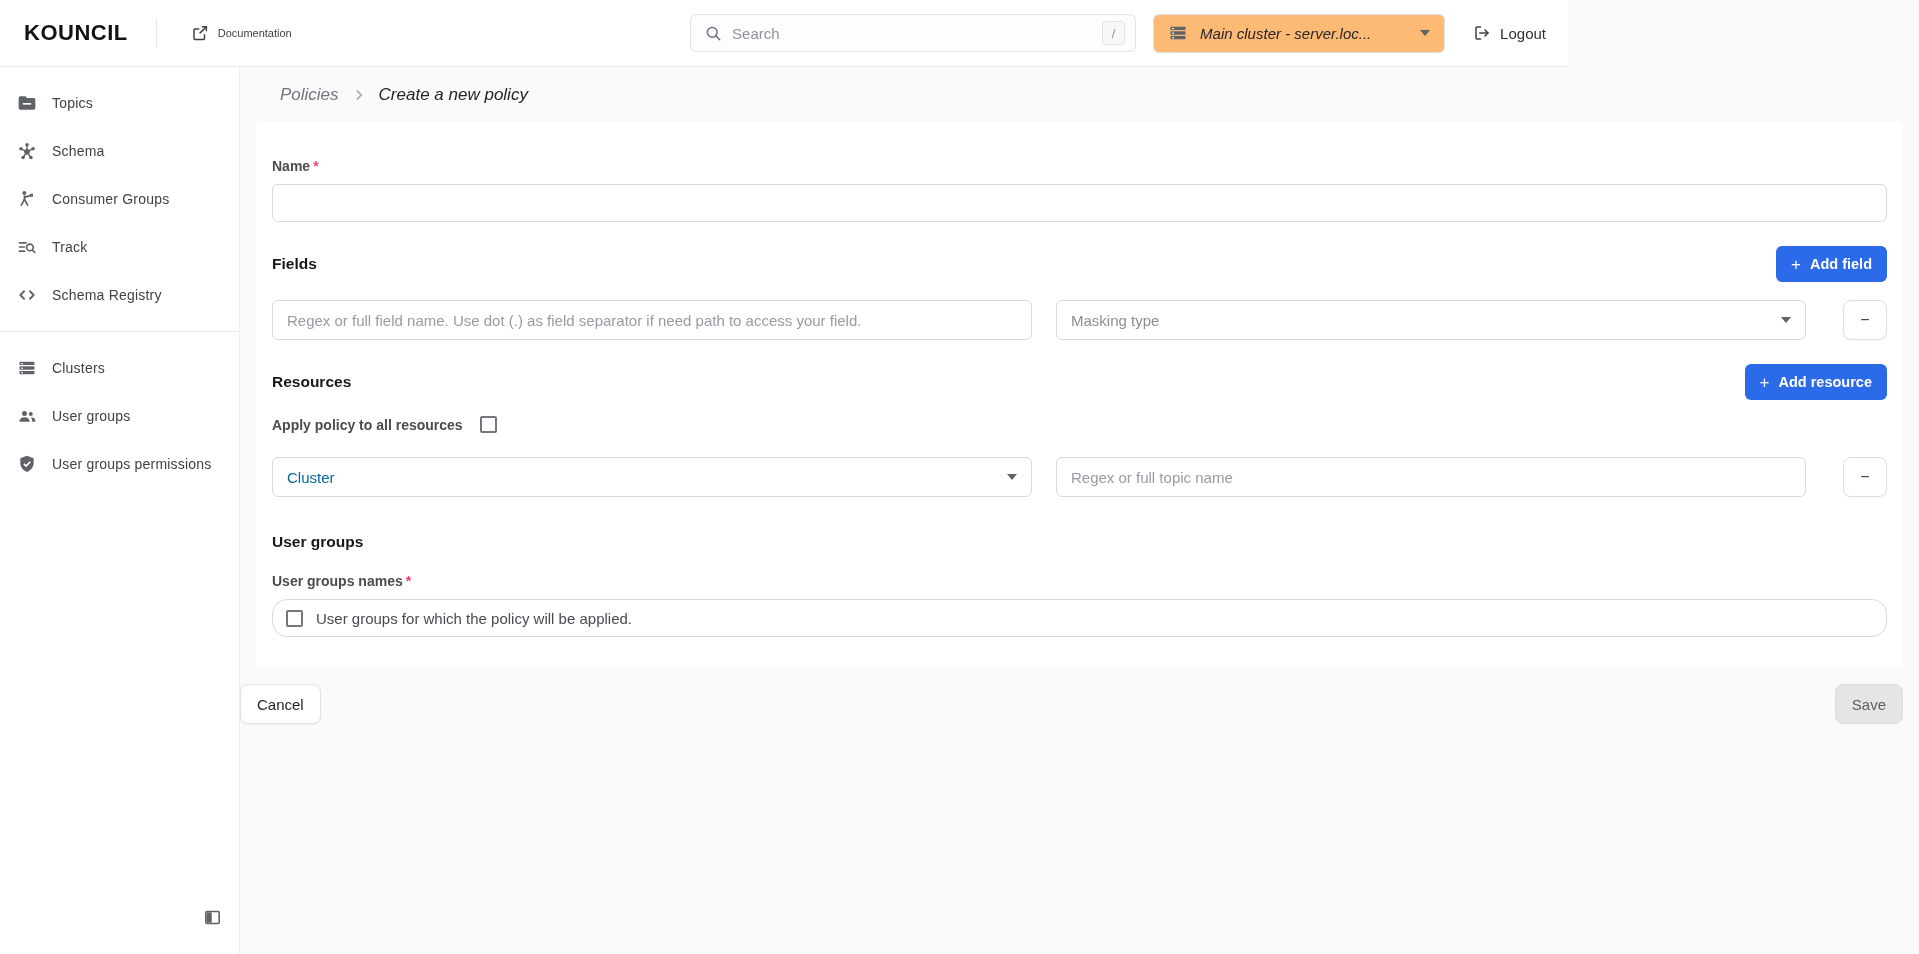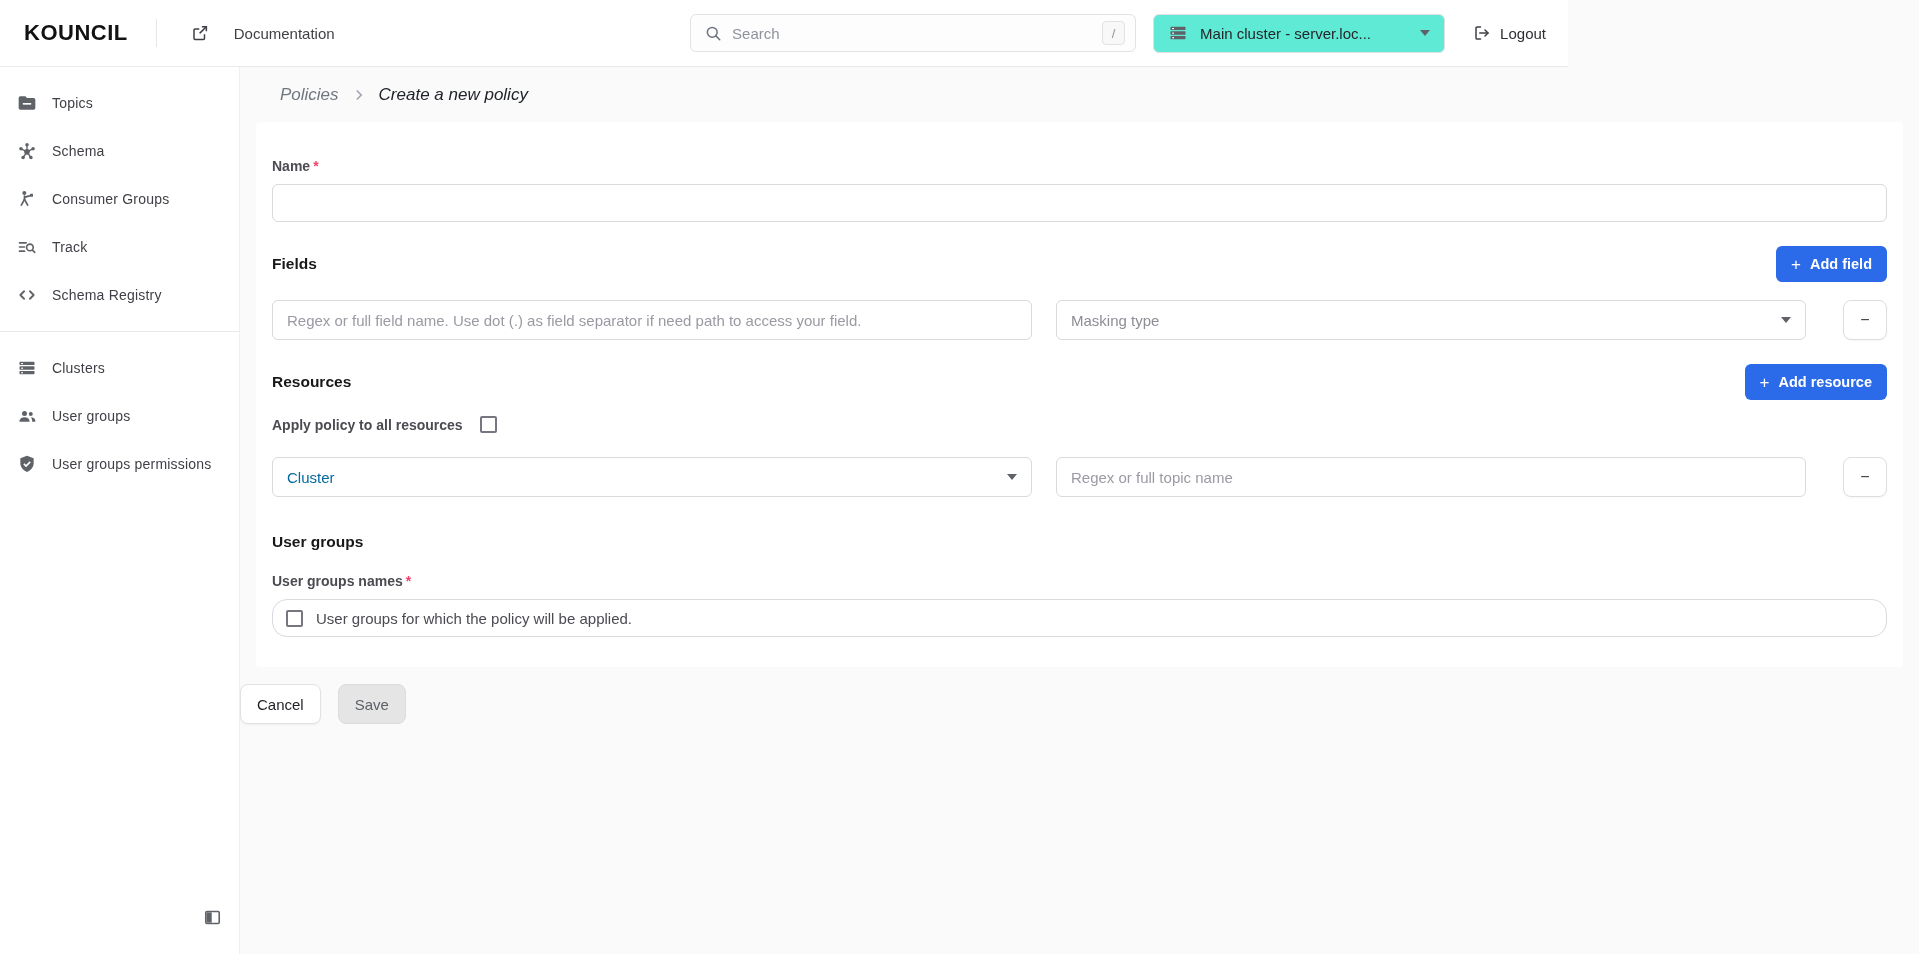--- a/index.html
+++ b/index.html
@@ -14,38 +14,38 @@
 
   
   .topbar {
     position: absolute; top:0; left:0; width:1568px; height:67px;
     background:#fff; border-bottom:1px solid #e9e9ec;
     display:flex; align-items:center; z-index:20;
   }
   .logo { margin-left:24px; font-size:22px; font-weight:800; letter-spacing:.5px; color:#121212; }
   .topbar-divider { width:1px; height:28px; background:#e6e6e9; margin-left:28px; }
   .doc-link { margin-left:34px; display:flex; align-items:center; gap:9px; cursor:pointer; }
-  .doc-link span { font-size:15px; color:#3f3f46;margin-left:16px; }
+  .doc-link span { font-size:11px; color:#3f3f46; }
   .topbar-spacer { flex:1; }
   .searchbox {
     width:446px; height:38px; border:1px solid #e3e3e7; border-radius:6px;
     background:#fdfdfe; display:flex; align-items:center; padding:0 10px 0 13px; margin-right:17px;
   }
   .searchbox input {
     flex:1; border:none; outline:none; background:transparent;
     font-family:"Liberation Sans",sans-serif; font-size:15px; color:#3f3f46; margin-left:10px;
   }
   .searchbox input::placeholder { color:#8f939b; }
   .shortcut-badge {
     width:23px; height:24px; border:1px solid #e2e2e6; border-radius:4px; background:#f8f8f9;
     color:#8f939b; font-size:13px; display:flex; align-items:center; justify-content:center;
   }
   .cluster-select {
-    width:292px; height:39px; border:1px solid #e0e0e4; border-radius:6px; background:#5eead4;
-    display:flex; align-items:center; gap:12px; padding:0 14px; cursor:pointer;
+    width:292px; height:39px; border:1px solid #e0e0e4; border-radius:6px; background:#fdba74;
+    display:flex; align-items:center; gap:12px; padding:0 14px; cursor:pointer;font-style:italic;
   }
   .cluster-select .value { font-size:15px; color:#26262b; white-space:nowrap; overflow:hidden; }
   .logout { display:flex; align-items:center; gap:9px; margin:0 22px 0 28px; cursor:pointer; }
   .logout span { font-size:15px; color:#2f2f35; }
 
   
   .sidebar {
     position:absolute; top:67px; left:0; bottom:0; width:240px;
     background:#fff; border-right:1px solid #efeff2; z-index:10;
   }
@@ -109,21 +109,21 @@
     width:17px; height:17px; border:2px solid #767680; border-radius:2px; background:#fff;
     flex:0 0 auto; cursor:pointer;
   }
 
   .chips-box {
     margin-top:10px; height:38px; border:1px solid #d9d9de; border-radius:15px; background:#fff;
     display:flex; align-items:center; gap:13px; padding:0 13px; cursor:pointer;
   }
   .chips-box .chips-text { font-size:15px; color:#4a4a52; }
 
-  .actions { display:flex; justify-content:flex-start; align-items:center; gap:17px; margin:17px 16px 0 0; }
+  .actions { display:flex; justify-content:space-between; align-items:center; gap:17px; margin:17px 16px 0 0; }
   .btn-cancel {
     height:40px; padding:0 16px; border:1px solid #e2e2e6; border-radius:8px; background:#fff;
     font-family:"Liberation Sans",sans-serif; font-size:15px; color:#1f1f24; cursor:pointer;
     box-shadow:0 1px 2px rgba(0,0,0,.05);
   }
   .btn-save {
     height:40px; padding:0 16px; border:1px solid #dcdcdc; border-radius:8px; background:#e5e5e5;
     font-family:"Liberation Sans",sans-serif; font-size:15px; color:#5d6066; cursor:default;
   }
 </style>

